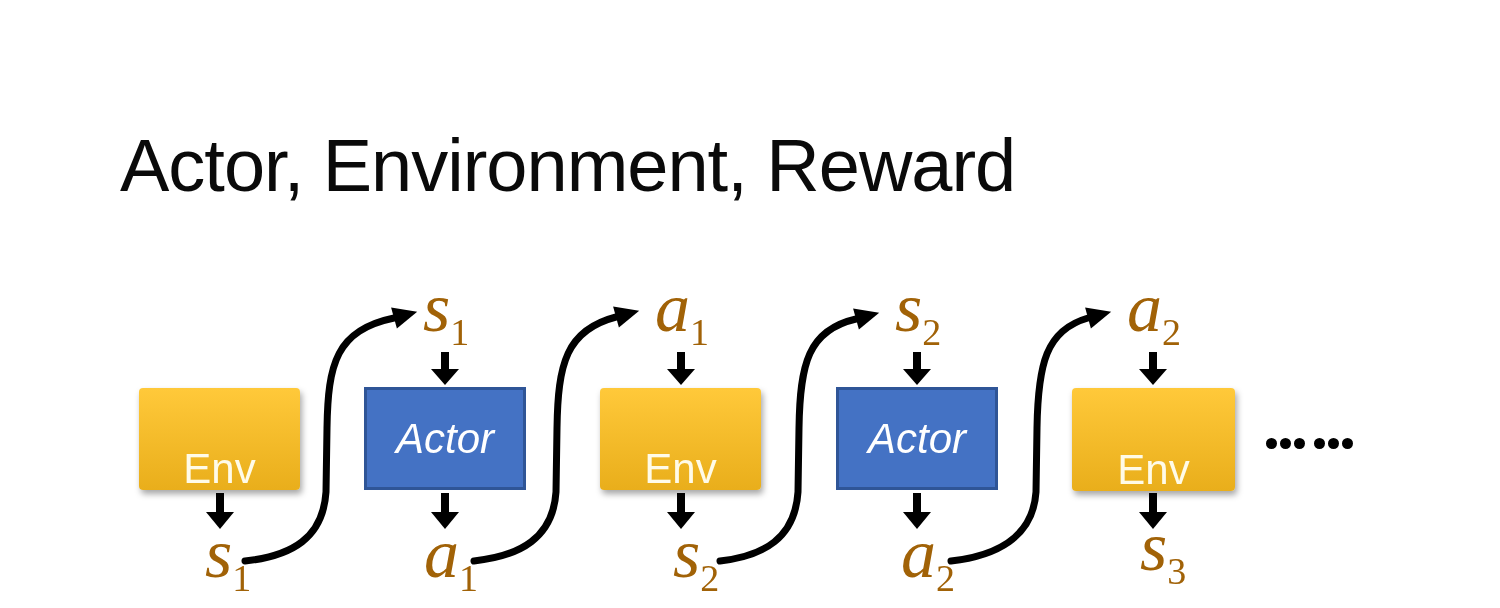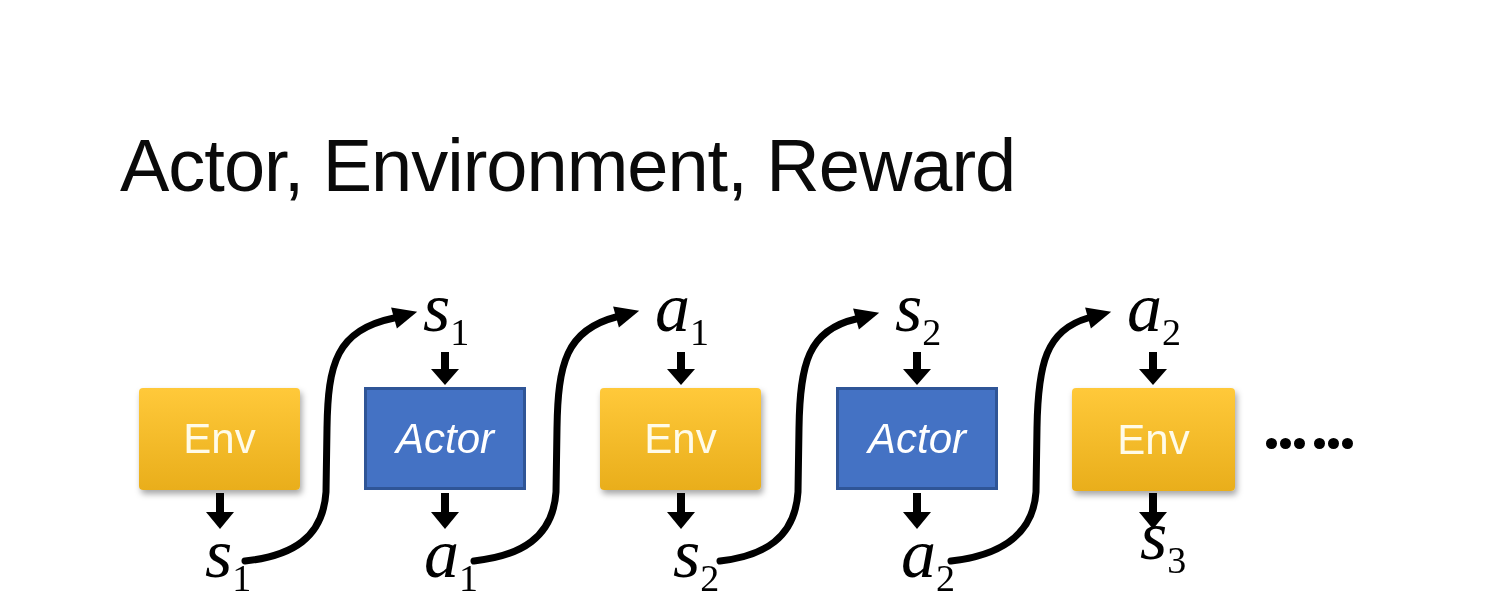--- a/index.html
+++ b/index.html
@@ -15,32 +15,33 @@
   }
   .box{
     position:absolute;display:flex;align-items:center;justify-content:center;
     font-size:42px;line-height:1;user-select:none;
   }
   .env{
     background:linear-gradient(180deg,var(--env-gradient-top,#FFCA3A) 0%,var(--env-gradient-bottom,#E9AE1B) 100%);
     color:var(--env-text,#FFFBE8);
     border-radius:4px;
     box-shadow:2px 4px 6px rgba(0,0,0,.35);
+    align-items:flex-end;
   }
   .actor{
     background:var(--actor-fill,#4472C4);
     border:3px solid var(--actor-border,#2F5597);
     color:var(--actor-text,#FFFFFF);
     box-sizing:border-box;
     font-style:italic;
   }
   .mlabel{
     position:absolute;transform:translateX(-50%);
     font-family:"Liberation Serif",serif;font-style:italic;
-    font-size:70px;line-height:1;color:#000000;white-space:nowrap;
+    font-size:70px;line-height:1;color:#a16207;white-space:nowrap;
   }
   .mlabel .msub{
     font-style:normal;font-size:38px;vertical-align:-14px;letter-spacing:0;
   }
   .arrows{position:absolute;left:0;top:0;pointer-events:none;}
   .arrow-stroke{stroke:var(--arrow,#000);fill:none;}
   .arrow-fill{fill:var(--arrow,#000);stroke:none;}
   .dots{
     position:absolute;left:1266px;top:438px;display:flex;align-items:center;
   }
@@ -153,21 +154,21 @@
   </div>
   <div class="mlabel" style="left:451px;top:519px">
     <span>a</span><span class="msub">1</span>
   </div>
   <div class="mlabel" style="left:696px;top:519px">
     <span>s</span><span class="msub">2</span>
   </div>
   <div class="mlabel" style="left:928px;top:519px">
     <span>a</span><span class="msub">2</span>
   </div>
-  <div class="mlabel" style="left:1163px;top:501px">
+  <div class="mlabel" style="left:1163px;top:512px">
     <span>s</span><span class="msub">3</span>
   </div>
 
   <div class="dots">
     <span class="sr-only">……</span>
     <i class="dot"></i>
     <i class="dot"></i>
     <i class="dot"></i>
     <i class="dot group-gap"></i>
     <i class="dot"></i>

